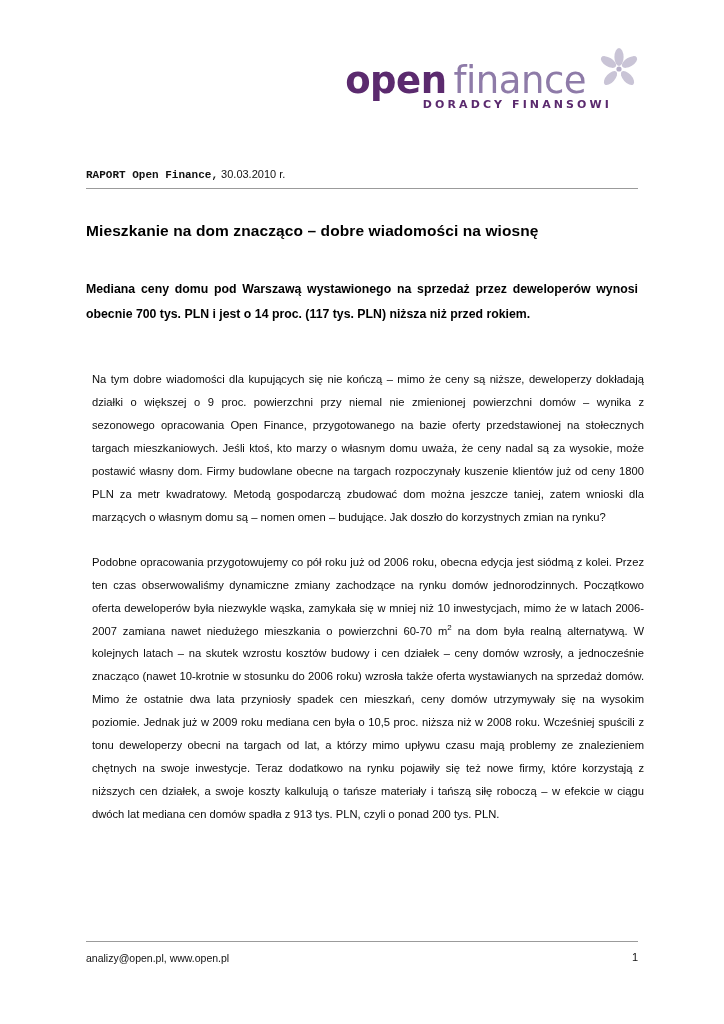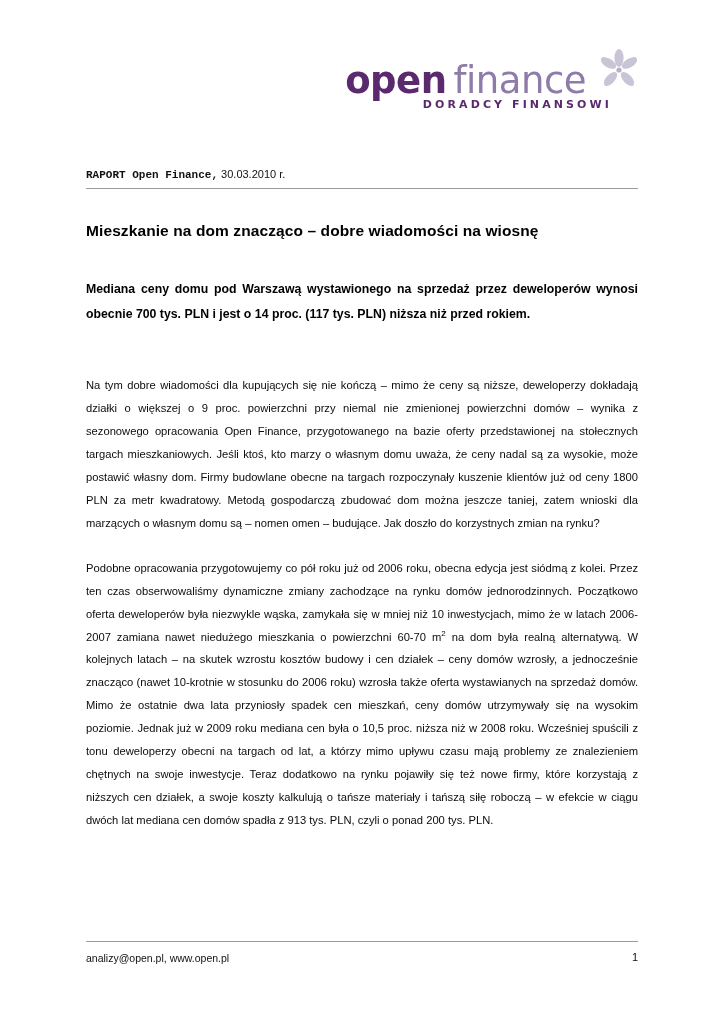--- a/index.html
+++ b/index.html
@@ -27,21 +27,21 @@
   
   .logo-block {
     position: absolute;
     right: 82px;
     top: 62px;
     text-align: right;
     line-height: 1;
   }
   .logo-row {
     display: flex;
-    align-items: center;
+    align-items: flex-start;
     justify-content: flex-end;
   }
   .logo-word-open {
     font-family: "DejaVu Sans", sans-serif;
     font-size: 37px;
     font-weight: bold;
     color: #5b2a6e;
     letter-spacing: -0.5px;
   }
   .logo-word-finance {
@@ -105,24 +105,23 @@
     width: 552px;
     font-size: 12.3px;
     font-weight: bold;
     line-height: 2.0;
     text-align: justify;
   }
 
   
   .body-area {
     position: absolute;
-    left: 86px;
+    left: 92px;
     top: 368px;
     width: 552px;
-    margin-top: 6px;
   }
   .para {
     font-size: 11.2px;
     line-height: 2.05;
     text-align: justify;
     margin: 0 0 22px 0;
     color: #0b0b0b;
   }
   .subhead {
     font-size: 11.2px;

